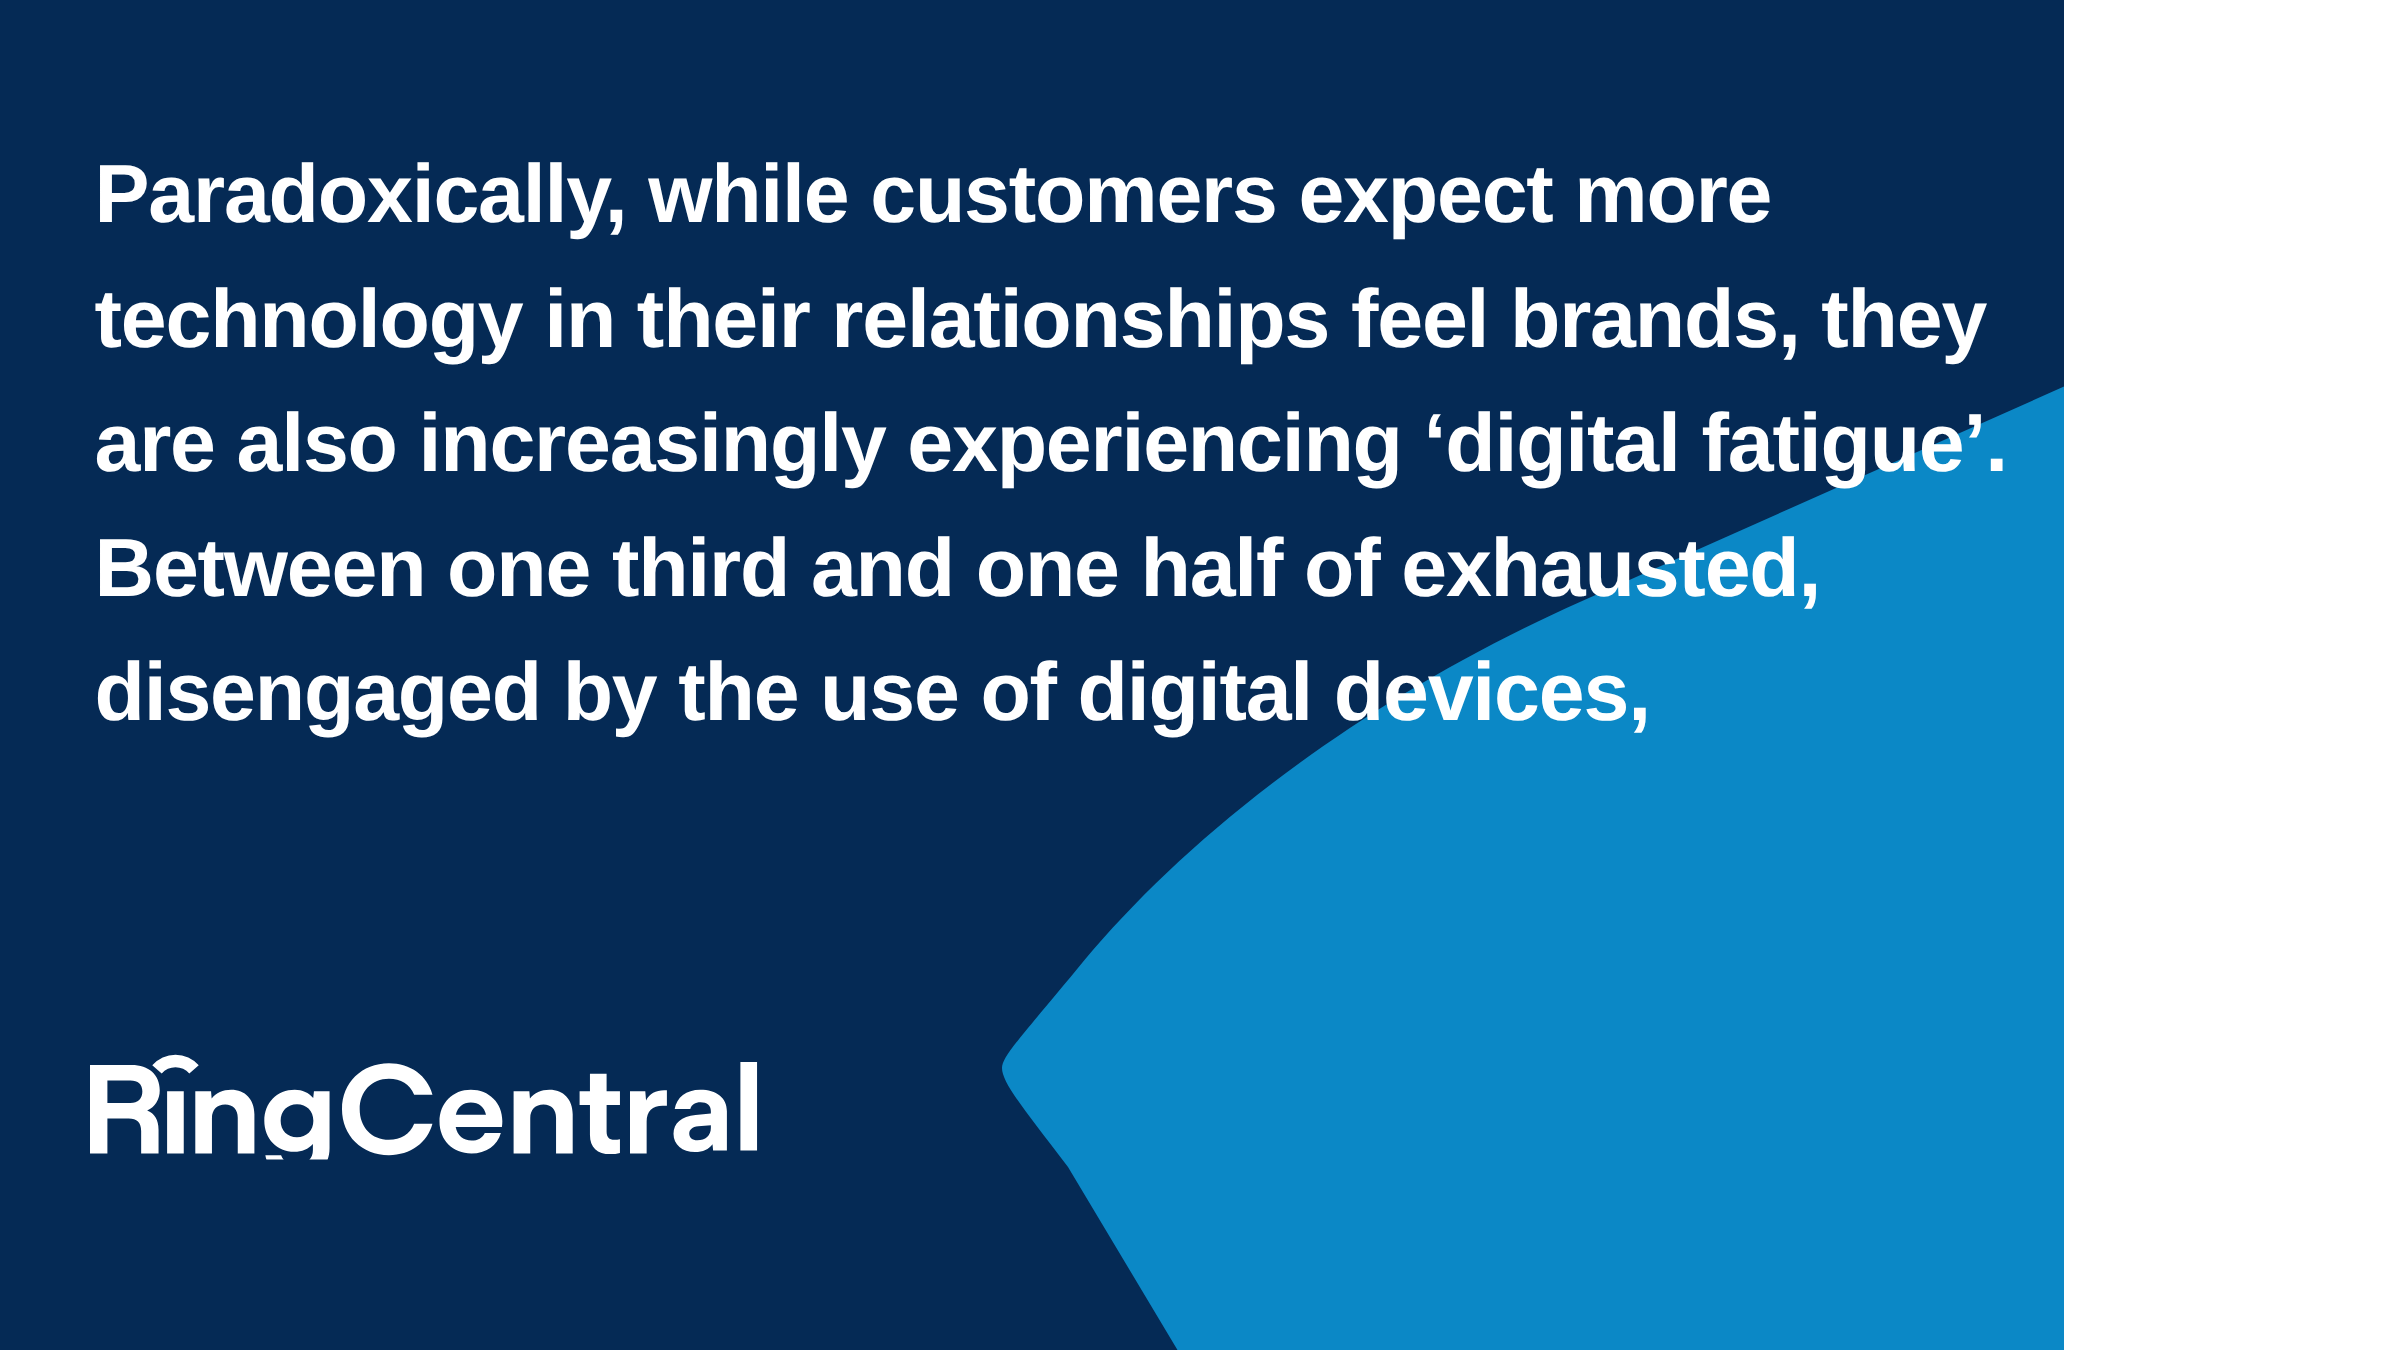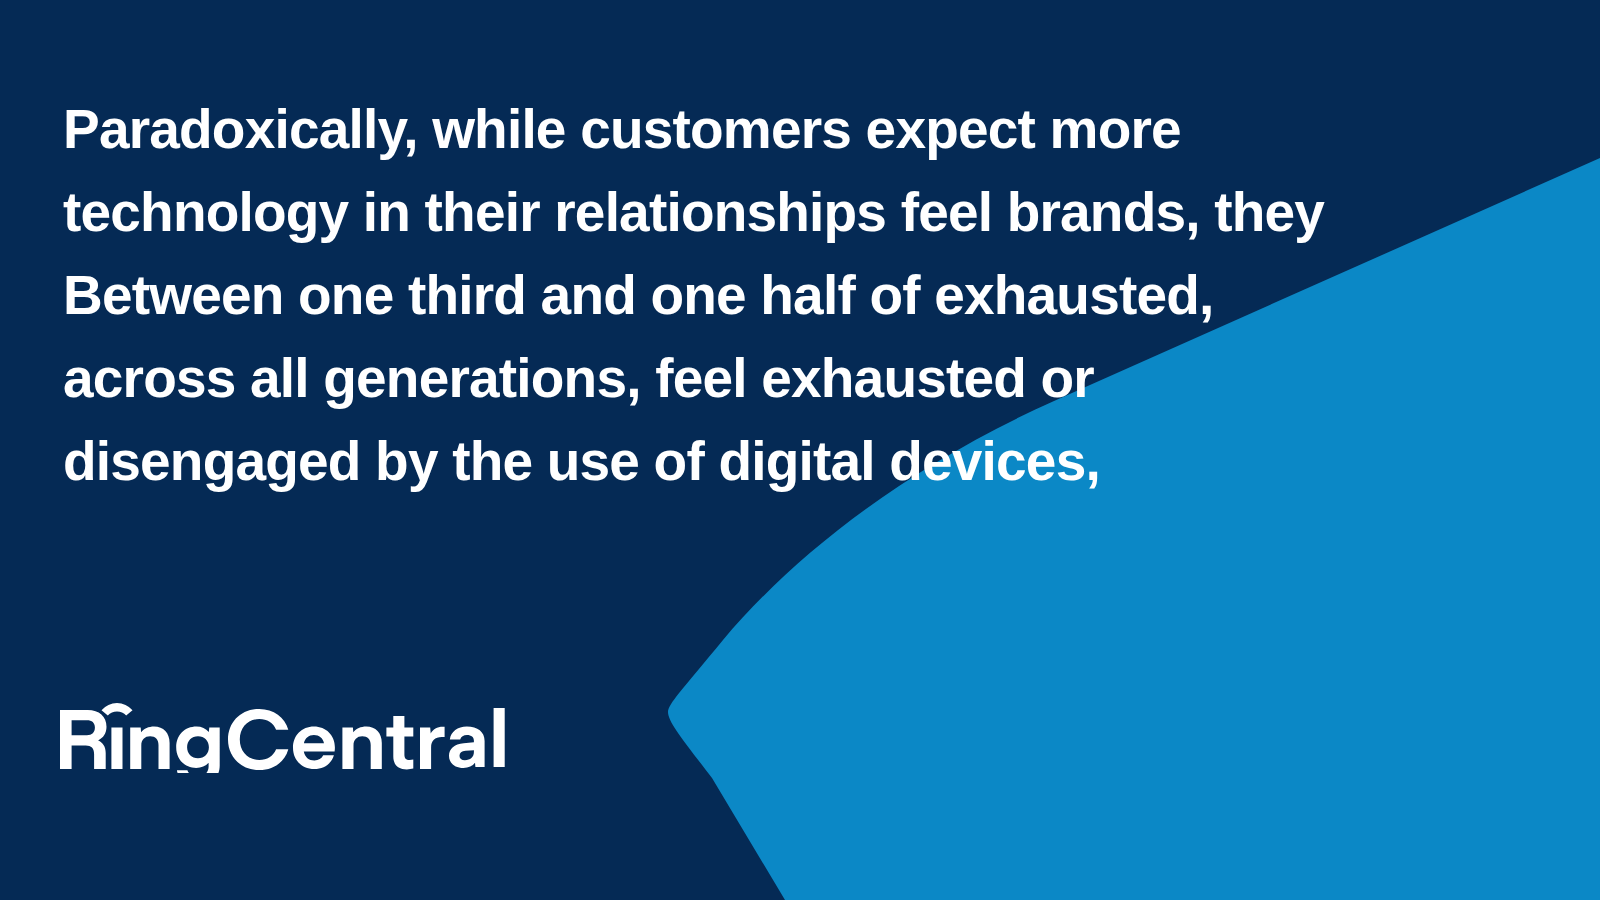--- a/index.html
+++ b/index.html
@@ -2,21 +2,21 @@
 <html><head>
 <meta charset="utf-8">
 <style>
   html, body {
     margin: 0;
     padding: 0;
     background: #ffffff;
   }
   #slide {
     position: relative;
-    width: 1600px;
+    width: 1376px;
     height: 900px;
     overflow: hidden;
     background: #052A55;
     font-family: "Liberation Sans", "DejaVu Sans", sans-serif;
   }
   #bg-shape-layer {
     position: absolute;
     inset: 0;
     width: 1600px;
     height: 900px;
@@ -70,22 +70,22 @@
              L 785 900
              L 1600 900
              Z"></path>
   </svg>
 
   <div id="content">
 
     <div id="quote-block">
       <div class="quote-line">Paradoxically, while customers expect more</div>
       <div class="quote-line">technology in their relationships feel brands, they</div>
+      <div class="quote-line">are also increasingly experiencing ‘digital fatigue’.</div>
       <div class="quote-line">Between one third and one half of exhausted,</div>
-      <div class="quote-line">across all generations, feel exhausted or</div>
       <div class="quote-line">disengaged by the use of digital devices,</div>
     </div>
 
     <div id="logo">
       <svg width="396" height="76" viewBox="0 0 396 76" aria-hidden="true">
         <g fill="#ffffff">
 
           <path d="M 41.5 13.2
                    A 20.5 20.5 0 0 1 72.5 13.2
                    L 66.2 18.6

